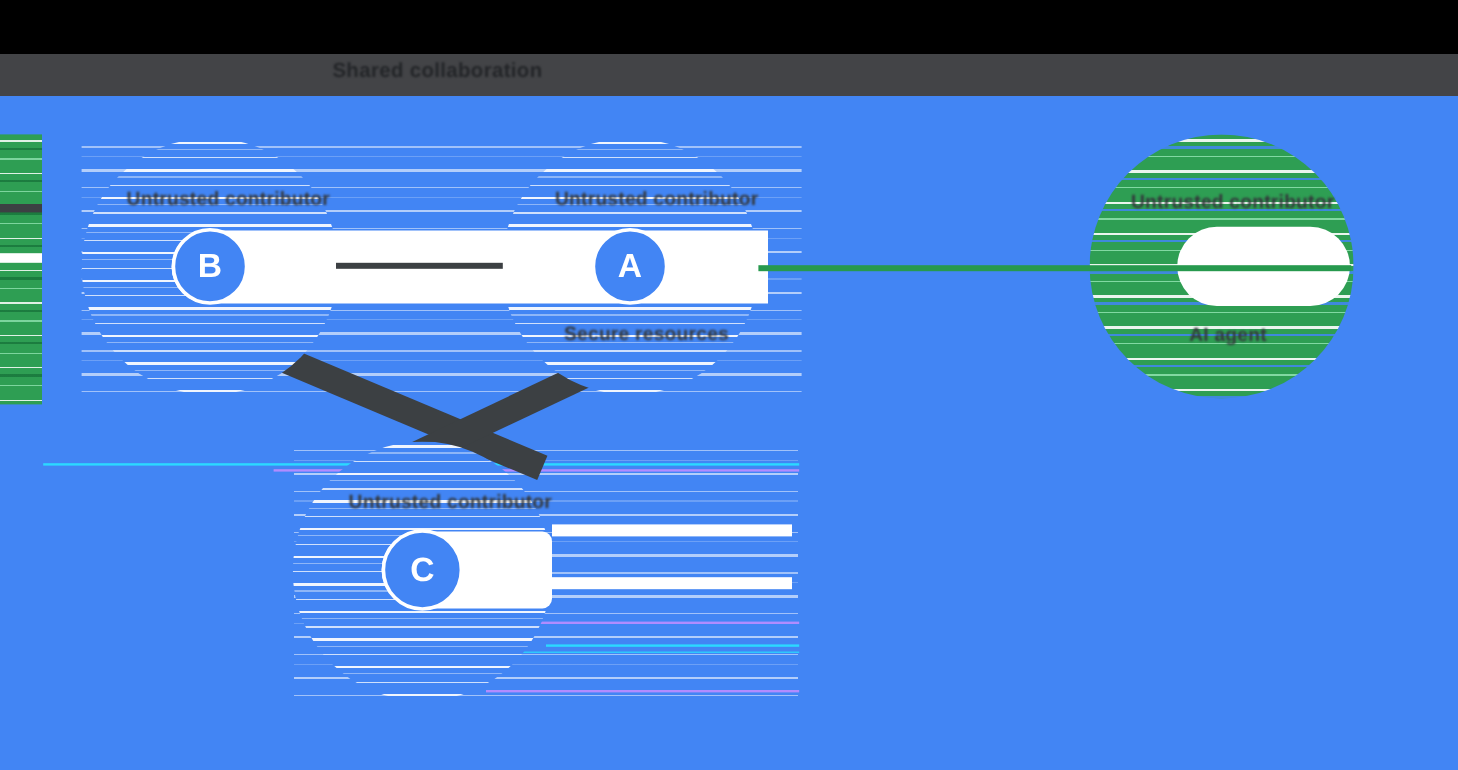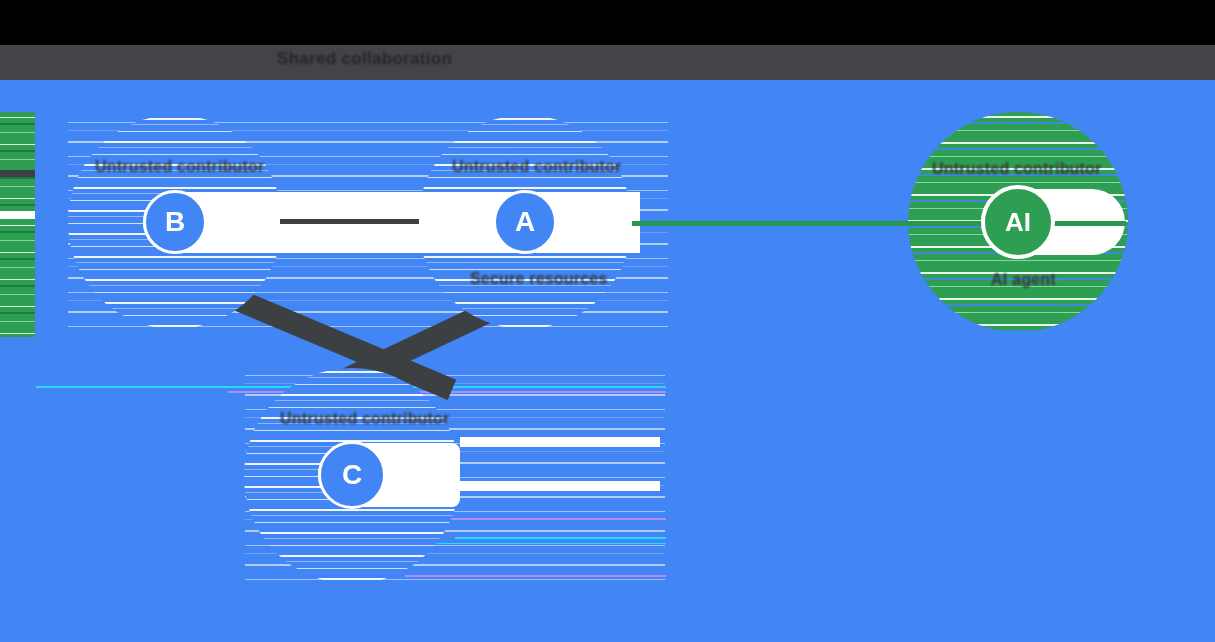--- a/index.html
+++ b/index.html
@@ -80,21 +80,21 @@
   .disc{
     position:absolute;border-radius:50%;
     display:flex;align-items:center;justify-content:center;
     color:#ffffff;font-weight:700;box-sizing:border-box;
   }
   .disc-blue{background:#4285f4;border:3px solid #ffffff;font-size:28px;}
   .disc-green{background:#2e9e53;border:4px solid #ffffff;font-size:26px;}
 
   
   .node-label{
-    position:absolute;width:180px;text-align:left;
+    position:absolute;width:180px;text-align:right;
     color:#33373b;font-size:16px;font-weight:700;letter-spacing:.2px;
     filter:blur(.8px);white-space:nowrap;
   }
   .sub-label{
     position:absolute;text-align:left;
     color:#33373b;font-size:16px;font-weight:700;letter-spacing:.2px;
     filter:blur(.8px);white-space:nowrap;
   }
 </style>
 </head>
@@ -135,23 +135,20 @@
 
   <div class="disc disc-blue" style="left:143px;top:190px;width:64px;height:64px;">
     <span>B</span>
   </div>
   <div class="disc disc-blue" style="left:493px;top:190px;width:64px;height:64px;">
     <span>A</span>
   </div>
   <div class="disc disc-blue" style="left:318px;top:441px;width:68px;height:68px;">
     <span>C</span>
   </div>
-  <div class="disc disc-green" style="left:981px;top:185px;width:74px;height:74px;">
-    <span>AI</span>
-  </div>
 
   <div class="node-label" style="left:95px; top:158px;">Untrusted contributor</div>
   <div class="node-label" style="left:452px;top:158px;">Untrusted contributor</div>
   <div class="node-label" style="left:280px;top:410px;">Untrusted contributor</div>
   <div class="node-label" style="left:932px;top:160px;">Untrusted contributor</div>
 
   <div class="sub-label" style="left:470px;top:270px;">Secure resources</div>
   <div class="sub-label" style="left:950px;top:271px;margin-left:41px;">AI agent</div>
 
   <div class="bar-black"></div>

